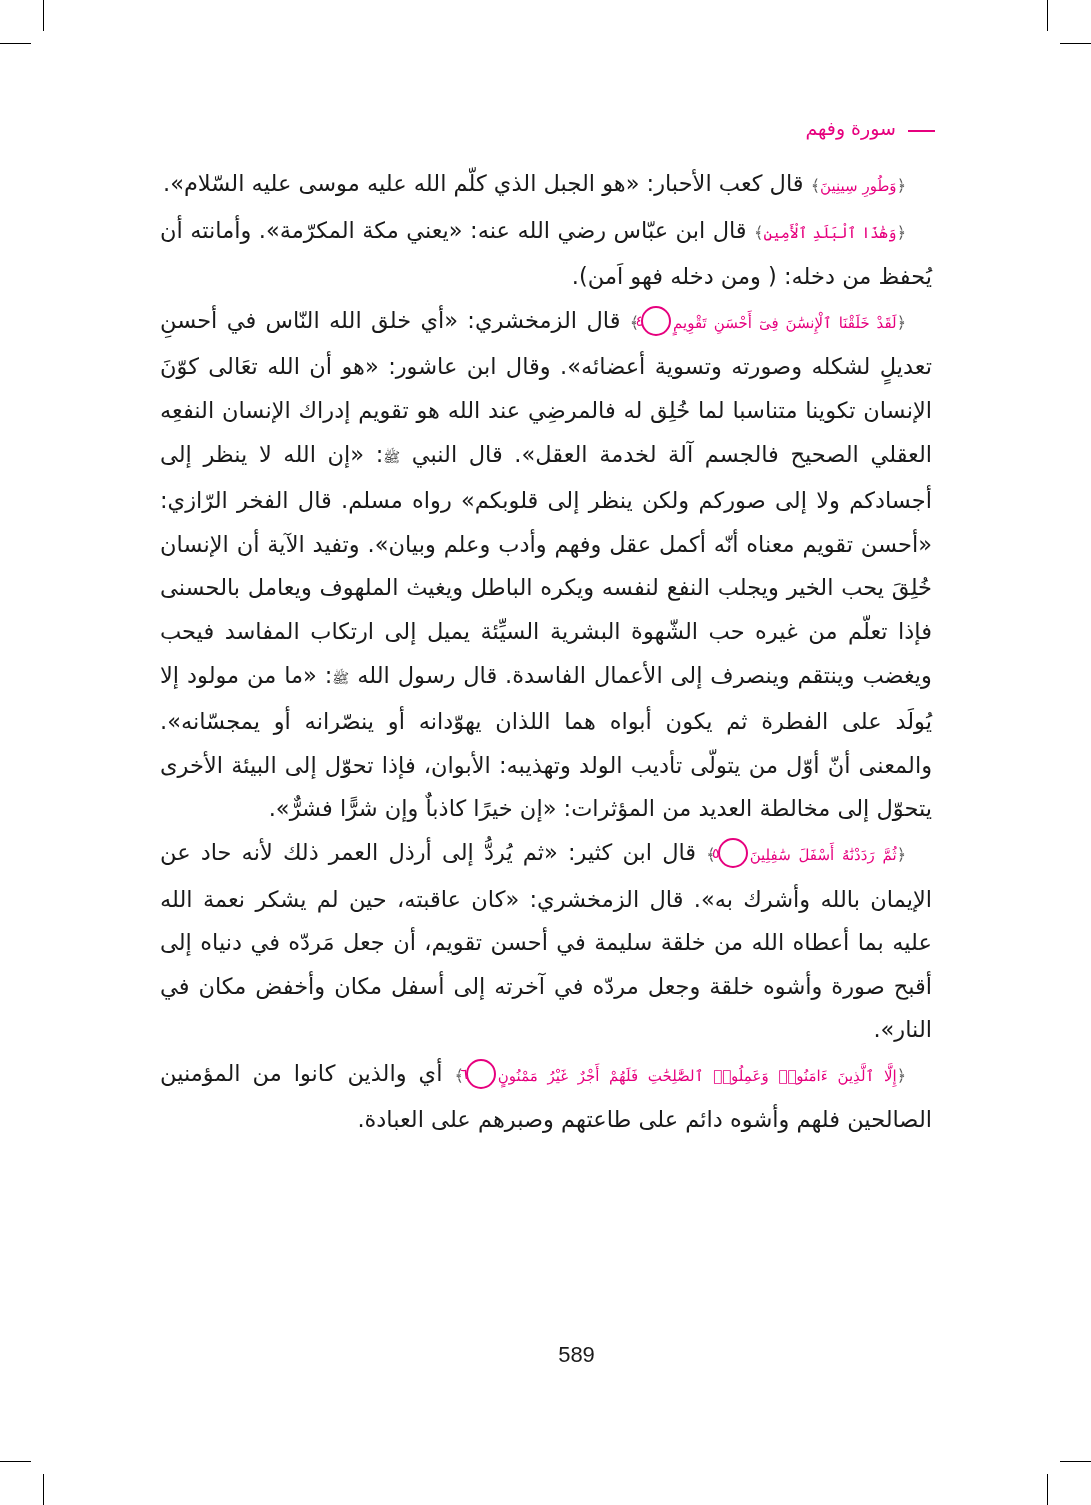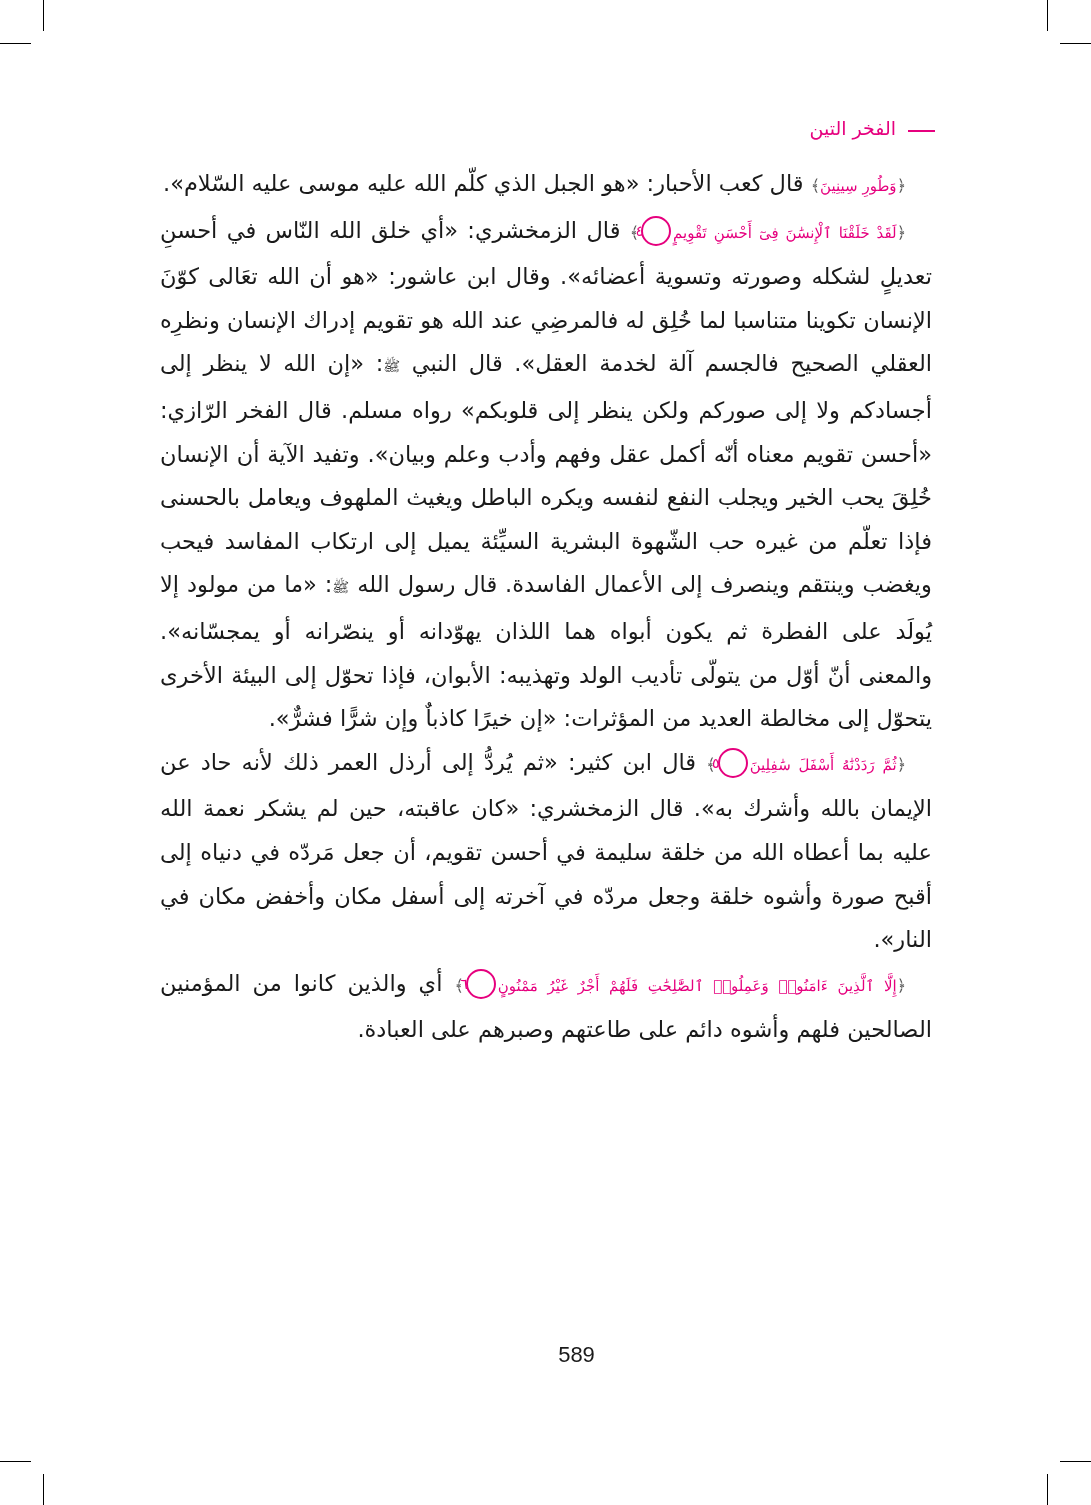--- a/index.html
+++ b/index.html
@@ -24,34 +24,38 @@
 <div class="crop" style="left:0;top:43px;width:31px;height:1px;"></div>
 <div class="crop" style="left:1047px;top:0;width:1px;height:31px;"></div>
 <div class="crop" style="left:1060px;top:43px;width:31px;height:1px;"></div>
 <div class="crop" style="left:0;top:1461px;width:31px;height:1px;"></div>
 <div class="crop" style="left:43px;top:1474px;width:1px;height:31px;"></div>
 <div class="crop" style="left:1060px;top:1461px;width:31px;height:1px;"></div>
 <div class="crop" style="left:1047px;top:1474px;width:1px;height:31px;"></div>
 
 <div class="header">
   <span class="header-line"></span>
-  <span class="header-title">الفخر التين</span>
+  <span class="header-title">سورة وفهم</span>
 </div>
 
 <div class="content">
 
   <p class="para indent">
     <span class="brk">﴿</span><span class="verse">وَطُورِ سِينِينَ</span><span class="brk">﴾</span>
     <span>قال كعب الأحبار: «هو الجبل الذي كلّم الله عليه موسى عليه السّلام».</span>
   </p>
 
+  <p class="para indent">
+    <span class="brk">﴿</span><span class="verse">وَهَٰذَا ٱلْبَلَدِ ٱلْأَمِينِ</span><span class="brk">﴾</span>
+    <span>قال ابن عبّاس رضي الله عنه: «يعني مكة المكرّمة». وأمانته أن يُحفظ من دخله: ( ومن دخله فهو اَمن).</span>
+  </p>
 
   <p class="para indent">
     <span class="brk">﴿</span><span class="verse">لَقَدْ خَلَقْنَا ٱلْإِنسَٰنَ فِىٓ أَحْسَنِ تَقْوِيمٍ</span><span class="ayah-num">٤</span><span class="brk">﴾</span>
-    <span>قال الزمخشري: «أي خلق الله النّاس في أحسنِ تعديلٍ لشكله وصورته وتسوية أعضائه». وقال ابن عاشور: «هو أن الله تعَالى كوّنَ الإنسان تكوينا متناسبا لما خُلِق له فالمرضِي عند الله هو تقويم إدراك الإنسان ونظرِه العقلي الصحيح فالجسم آلة لخدمة العقل». قال النبي</span>
+    <span>قال الزمخشري: «أي خلق الله النّاس في أحسنِ تعديلٍ لشكله وصورته وتسوية أعضائه». وقال ابن عاشور: «هو أن الله تعَالى كوّنَ الإنسان تكوينا متناسبا لما خُلِق له فالمرضِي عند الله هو تقويم إدراك الإنسان النفعِه العقلي الصحيح فالجسم آلة لخدمة العقل». قال النبي</span>
     <span class="saw">ﷺ</span><span>: «إن الله لا ينظر إلى أجسادكم ولا إلى صوركم ولكن ينظر إلى قلوبكم» رواه مسلم. قال الفخر الرّازي: «أحسن تقويم معناه أنّه أكمل عقل وفهم وأدب وعلم وبيان». وتفيد الآية أن الإنسان خُلِقَ يحب الخير ويجلب النفع لنفسه ويكره الباطل ويغيث الملهوف ويعامل بالحسنى فإذا تعلّم من غيره حب الشّهوة البشرية السيِّئة يميل إلى ارتكاب المفاسد فيحب ويغضب وينتقم وينصرف إلى الأعمال الفاسدة. قال رسول الله</span>
     <span class="saw">ﷺ</span><span>: «ما من مولود إلا يُولَد على الفطرة ثم يكون أبواه هما اللذان يهوّدانه أو ينصّرانه أو يمجسّانه». والمعنى أنّ أوّل من يتولّى تأديب الولد وتهذيبه: الأبوان، فإذا تحوّل إلى البيئة الأخرى يتحوّل إلى مخالطة العديد من المؤثرات: «إن خيرًا كاذباٌ وإن شرًّا فشرٌّ».</span>
   </p>
 
   <p class="para indent">
     <span class="brk">﴿</span><span class="verse">ثُمَّ رَدَدْنَٰهُ أَسْفَلَ سَٰفِلِينَ</span><span class="ayah-num">٥</span><span class="brk">﴾</span>
     <span>قال ابن كثير: «ثم يُردُّ إلى أرذل العمر ذلك لأنه حاد عن الإيمان بالله وأشرك به». قال الزمخشري: «كان عاقبته، حين لم يشكر نعمة الله عليه بما أعطاه الله من خلقة سليمة في أحسن تقويم، أن جعل مَردّه في دنياه إلى أقبح صورة وأشوه خلقة وجعل مردّه في آخرته إلى أسفل مكان وأخفض مكان في النار».</span>
   </p>
 
   <p class="para indent">

